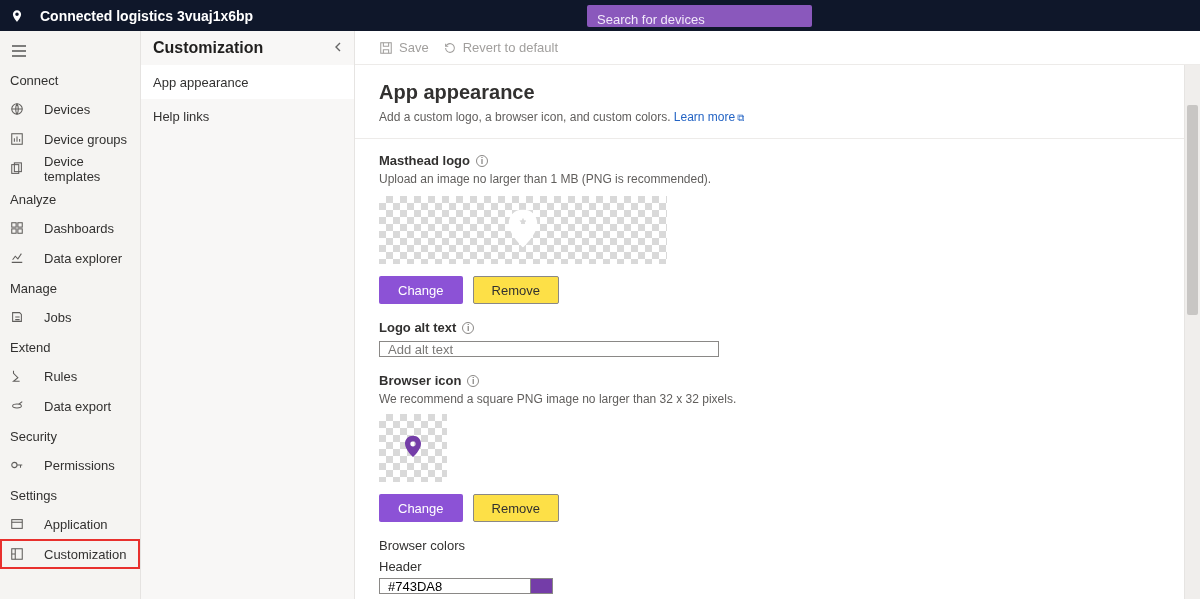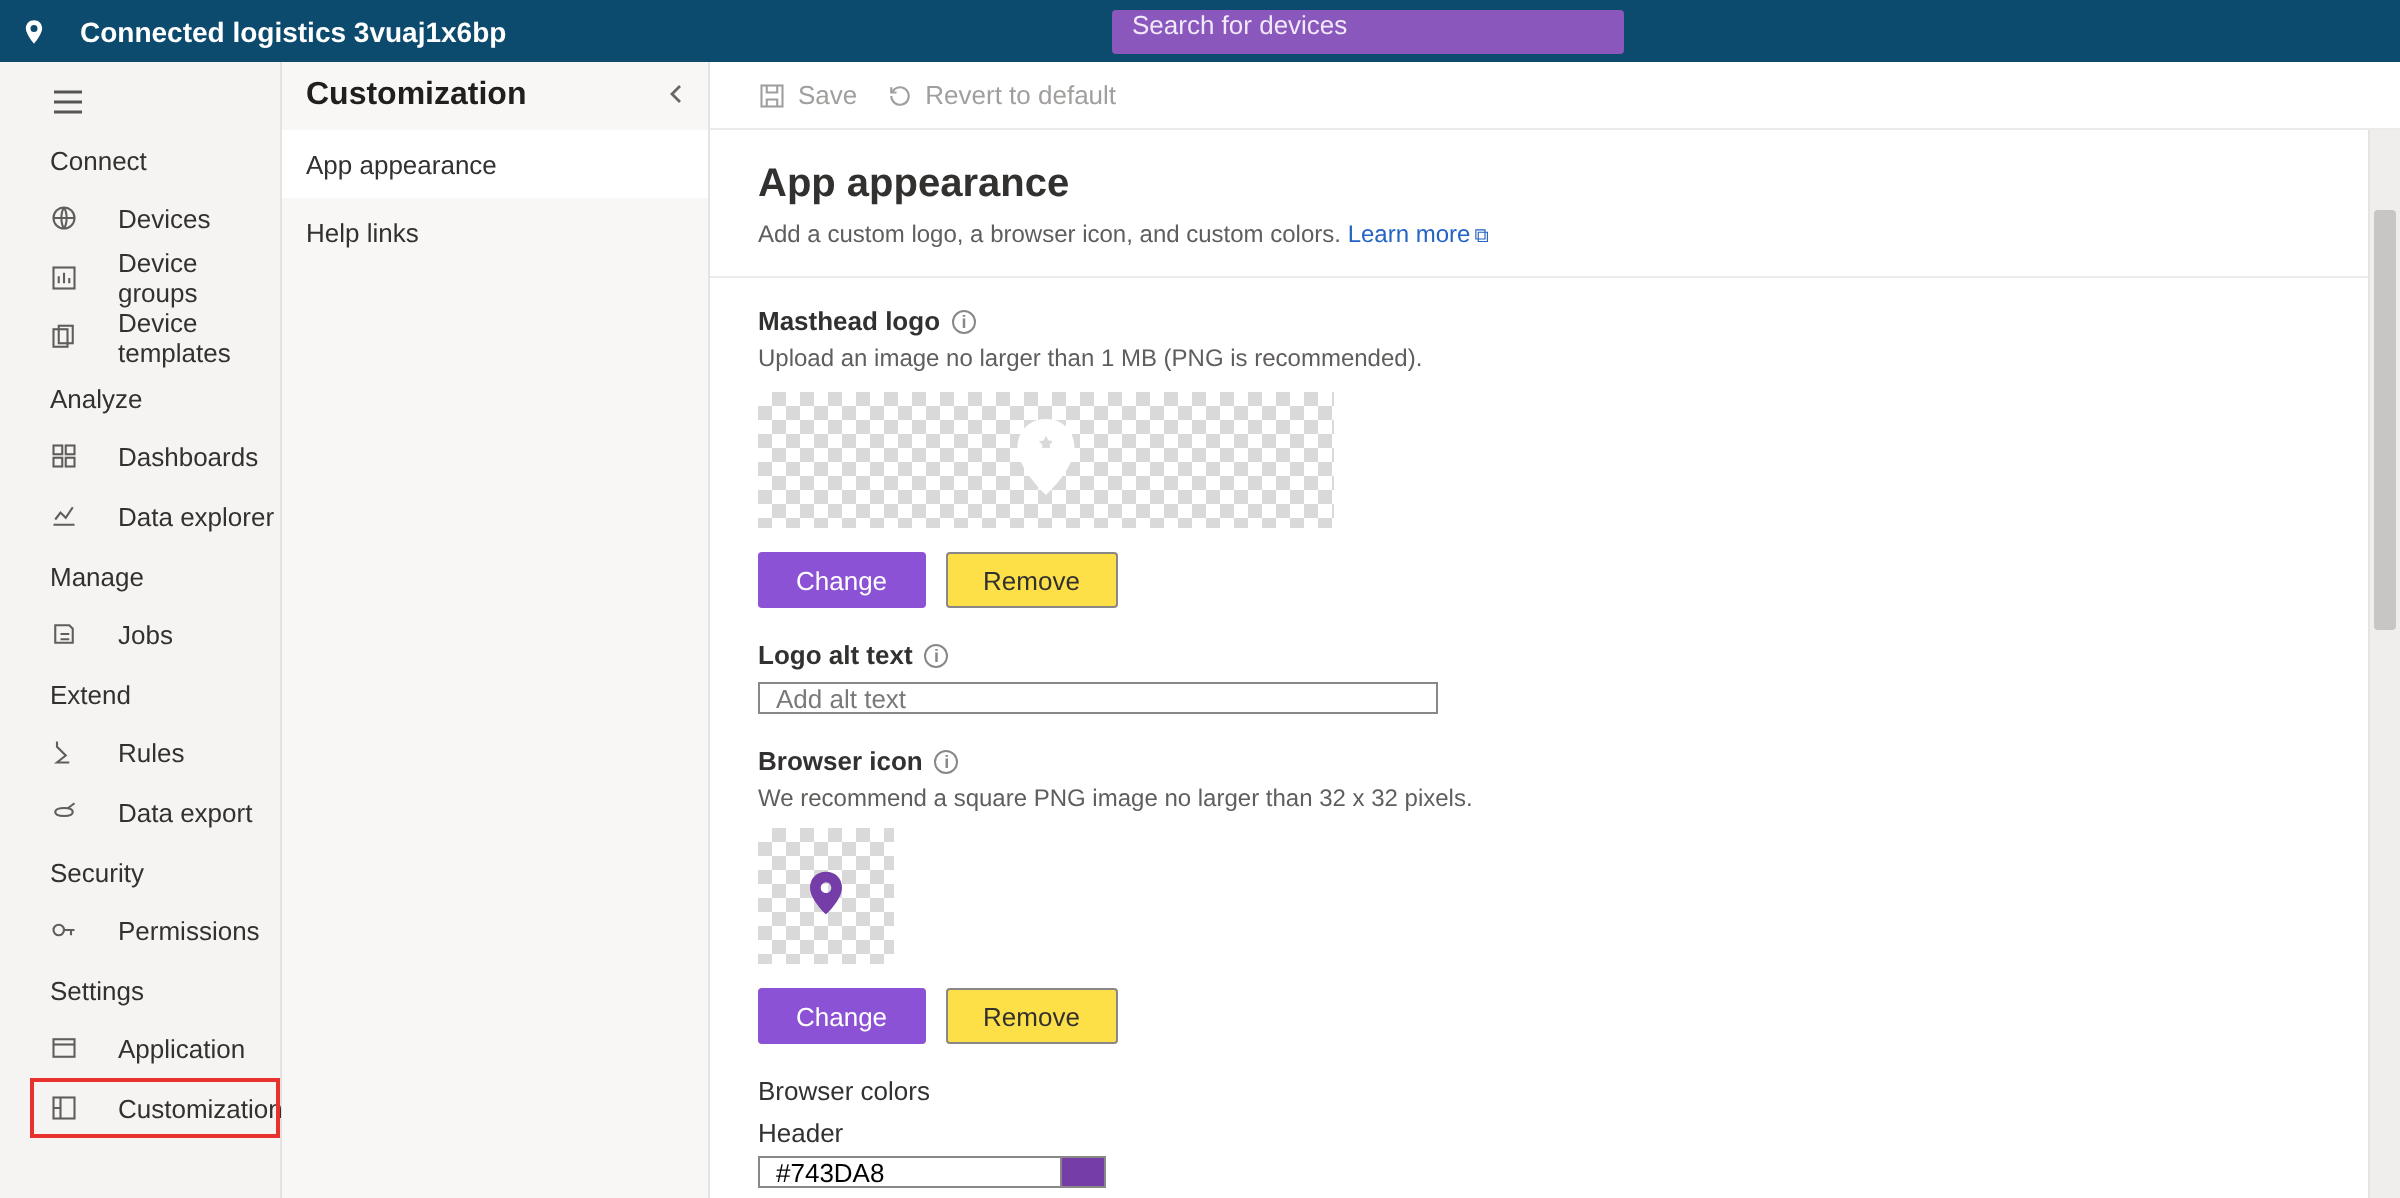--- a/index.html
+++ b/index.html
@@ -1,29 +1,29 @@
 <!DOCTYPE html>
 <html><head>
 <meta charset="utf-8">
 <style>
   * { box-sizing: border-box; margin: 0; padding: 0; }
   body { font-family: "Segoe UI", Arial, sans-serif; font-size: 13px; color: #323130; background: #faf9f8; overflow: hidden; }
   .app { width: 1200px; height: 599px; display: flex; flex-direction: column; }
 
   
-  .top-header { height: 31px; background: #0c4a6e; color: #fff; display: flex; align-items: center; padding: 0 8px; }
+  .top-header { height: 31px; background: #0f172a; color: #fff; display: flex; align-items: center; padding: 0 8px; }
   .top-header .loc-icon { width: 18px; display: flex; justify-content: center; }
   .top-header .app-name { font-weight: 600; font-size: 14px; margin-left: 14px; }
-  .top-header .search { margin-left: auto; margin-right: 380px; width: 256px; height: 22px; background: #8a58bc; border-radius: 2px; display: flex; align-items: flex-start; padding-left: 10px; font-size: 13px; color: #f1e8fa; }
+  .top-header .search { margin-left: auto; margin-right: 380px; width: 225px; height: 22px; background: #8a58bc; border-radius: 2px; display: flex; align-items: flex-end; padding-left: 10px; font-size: 13px; color: #f1e8fa; }
 
   
   .body { flex: 1; display: flex; min-height: 0; }
 
   
-  .left-nav { width: 141px; background: #f5f4f2; border-right: 1px solid #e5e3e1; display: flex; flex-direction: column; padding-top: 6px; padding-left: 15px; }
+  .left-nav { width: 141px; background: #f5f4f2; border-right: 1px solid #e5e3e1; display: flex; flex-direction: column; padding-top: 6px; }
   .hamburger-row { height: 28px; display: flex; align-items: center; padding-left: 12px; color:#555; }
   .nav-group-title { font-size: 13px; font-weight: 400; color: #323130; padding: 8px 10px 6px 10px; }
   .nav-item { display: flex; align-items: center; height: 30px; padding-left: 10px; gap: 20px; color: #323130; cursor: pointer; }
   .nav-item.active { outline: 2px solid #e8302d; outline-offset: -2px; }
   .nav-item .ni-label { font-size: 13px; }
   .ni-icon { width: 14px; height: 14px; display:inline-flex; align-items:center; justify-content:center; color:#605e5c; }
   .ni-icon svg { width:14px; height:14px; }
 
   
   .mid-col { width: 214px; background: #f8f7f6; border-right: 1px solid #e6e4e2; display: flex; flex-direction: column; }

